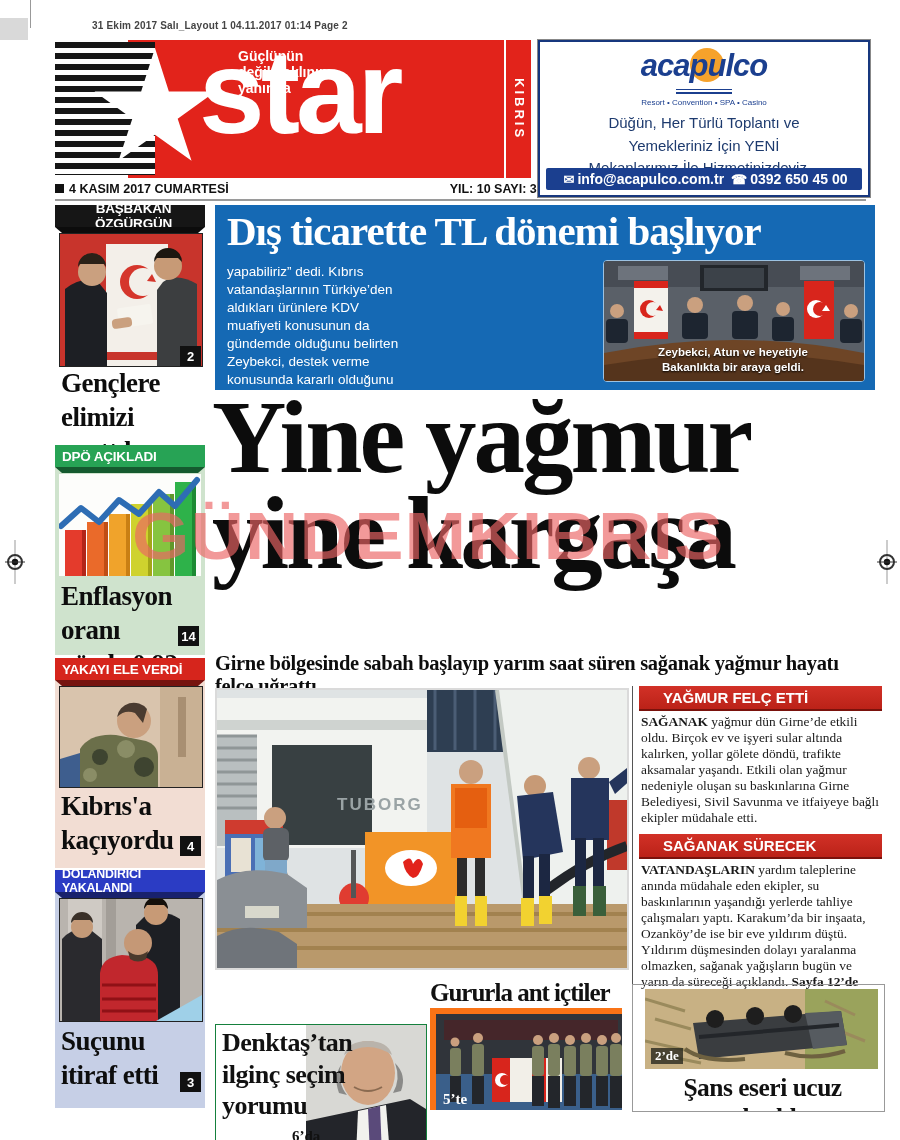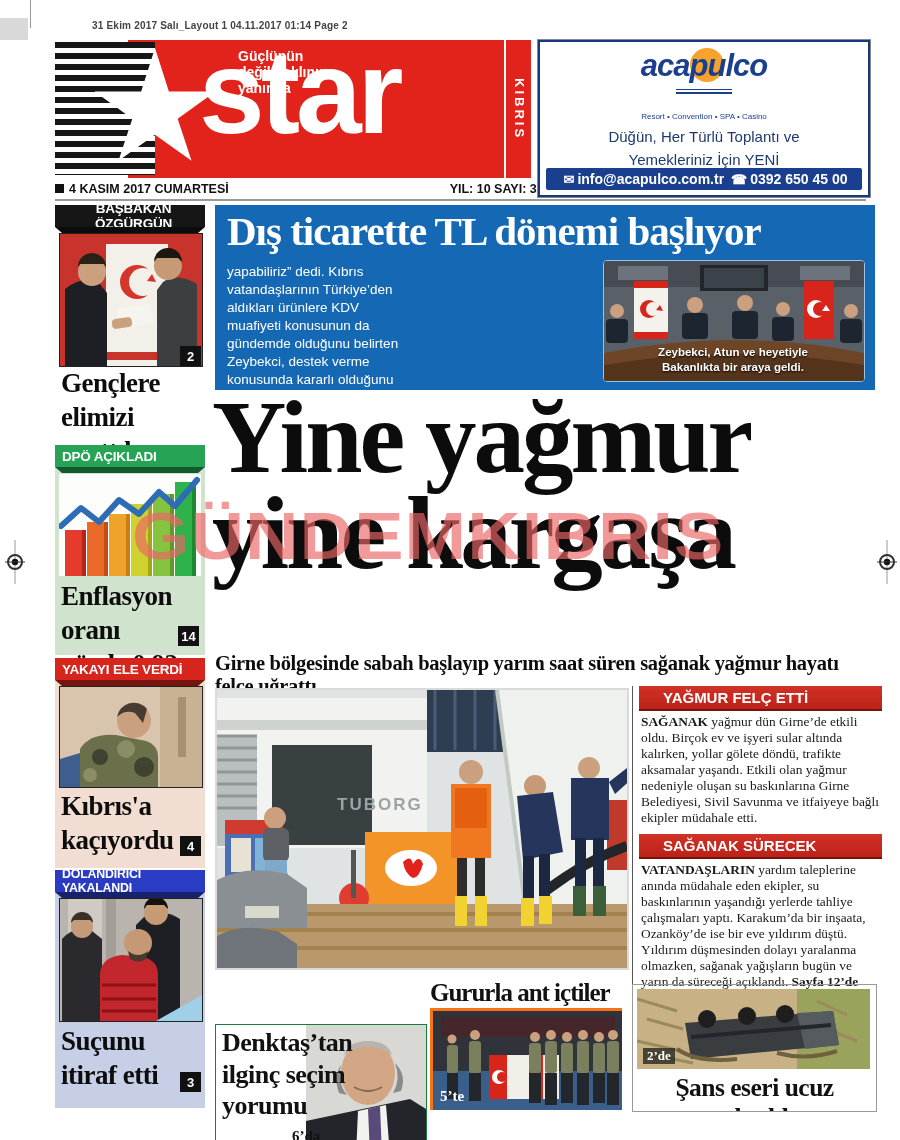--- a/index.html
+++ b/index.html
@@ -32,21 +32,21 @@
   .datebar .mid{flex:1;text-align:center;}
 
   
   .ad-box{position:absolute;left:538px;top:40px;width:328px;height:153px;background:#fff;
     border:2px solid #17377e;outline:1px solid #888;}
   .ad-logo{position:relative;text-align:center;margin-top:6px;height:44px;}
   .ad-sun{position:absolute;left:150px;top:0px;width:34px;height:34px;border-radius:50%;background:#f6a22b;}
   .ad-brand{position:relative;font-size:31px;font-weight:bold;font-style:italic;color:#1b3f8f;letter-spacing:-1px;}
   .ad-waves{width:56px;height:7px;margin:-3px auto 0;
     background:repeating-linear-gradient(180deg,#1b3f8f 0 1.5px,transparent 1.5px 3.5px);}
-  .ad-tagline{text-align:center;font-size:8px;color:#1b3f8f;margin-top:16px;}
+  .ad-tagline{text-align:center;font-size:8px;color:#1b3f8f;margin-top:2px;}
   .ad-text{text-align:center;color:#1d3a6e;font-size:15px;line-height:1.5;margin-top:5px;}
   .ad-contact{position:absolute;left:6px;right:6px;bottom:5px;background:#1b3f8f;color:#fff;
     font-size:14px;font-weight:bold;text-align:center;padding:3px 0;border-radius:2px;}
   .ad-contact .ic{font-size:13px;margin:0 3px;}
 
   
   .side-item{position:absolute;left:55px;width:150px;}
   .ribbon{position:relative;height:22px;color:#fff;font-weight:bold;font-size:13.5px;
     display:flex;align-items:center;padding-left:7px;letter-spacing:-.2px;}
   .ribbon::after{content:"";position:absolute;left:0;right:0;top:22px;height:6px;background:inherit;
@@ -91,24 +91,24 @@
   .right-col b.lead{font-family:"Liberation Serif",serif;}
 
   
   .box1{position:absolute;left:215px;top:980px;width:210px;height:130px;border:1px solid #15803d;overflow:hidden;margin-top:44px;}
   .box1-headline{position:absolute;left:6px;top:2px;width:130px;font-weight:bold;font-size:26px;line-height:1.22;
     letter-spacing:-.5px;z-index:2;}
   .box1-photo{position:absolute;right:0;top:0;width:120px;height:130px;}
   .box1-ref{position:absolute;left:76px;bottom:10px;font-weight:bold;font-size:15px;z-index:3;}
   .box2{position:absolute;left:430px;top:980px;width:192px;height:130px;overflow:hidden;}
   .box2-headline{font-weight:bold;font-size:25px;letter-spacing:-1px;line-height:1;margin:0 0 3px 0;}
-  .box2-photo{position:relative;width:190px;height:100px;border:3px solid #f97316;overflow:hidden;}
+  .box2-photo{position:relative;width:190px;height:100px;border:6px solid #f97316;overflow:hidden;}
   .box2-ref{position:absolute;left:7px;bottom:6px;color:#fff;font-weight:bold;font-size:15px;z-index:3;
     font-family:"Liberation Serif",serif;}
-  .box3{position:absolute;left:632px;top:984px;width:243px;height:126px;border:1px solid #999;overflow:hidden;}
+  .box3{position:absolute;left:632px;top:984px;width:243px;height:126px;border:1px solid #999;overflow:hidden;padding-left:8px;}
   .box3-photo{position:relative;margin:4px;width:233px;height:80px;overflow:hidden;}
   .box3-ref{position:absolute;left:6px;bottom:5px;background:rgba(40,40,30,.8);color:#fff;font-weight:bold;
     font-size:13px;padding:0 4px;z-index:3;font-family:"Liberation Serif",serif;}
   .box3-headline{text-align:center;font-weight:bold;font-size:25.5px;letter-spacing:-.5px;margin-top:1px;}
 </style>
 </head>
 <body>
 
 <div class="page">
 

